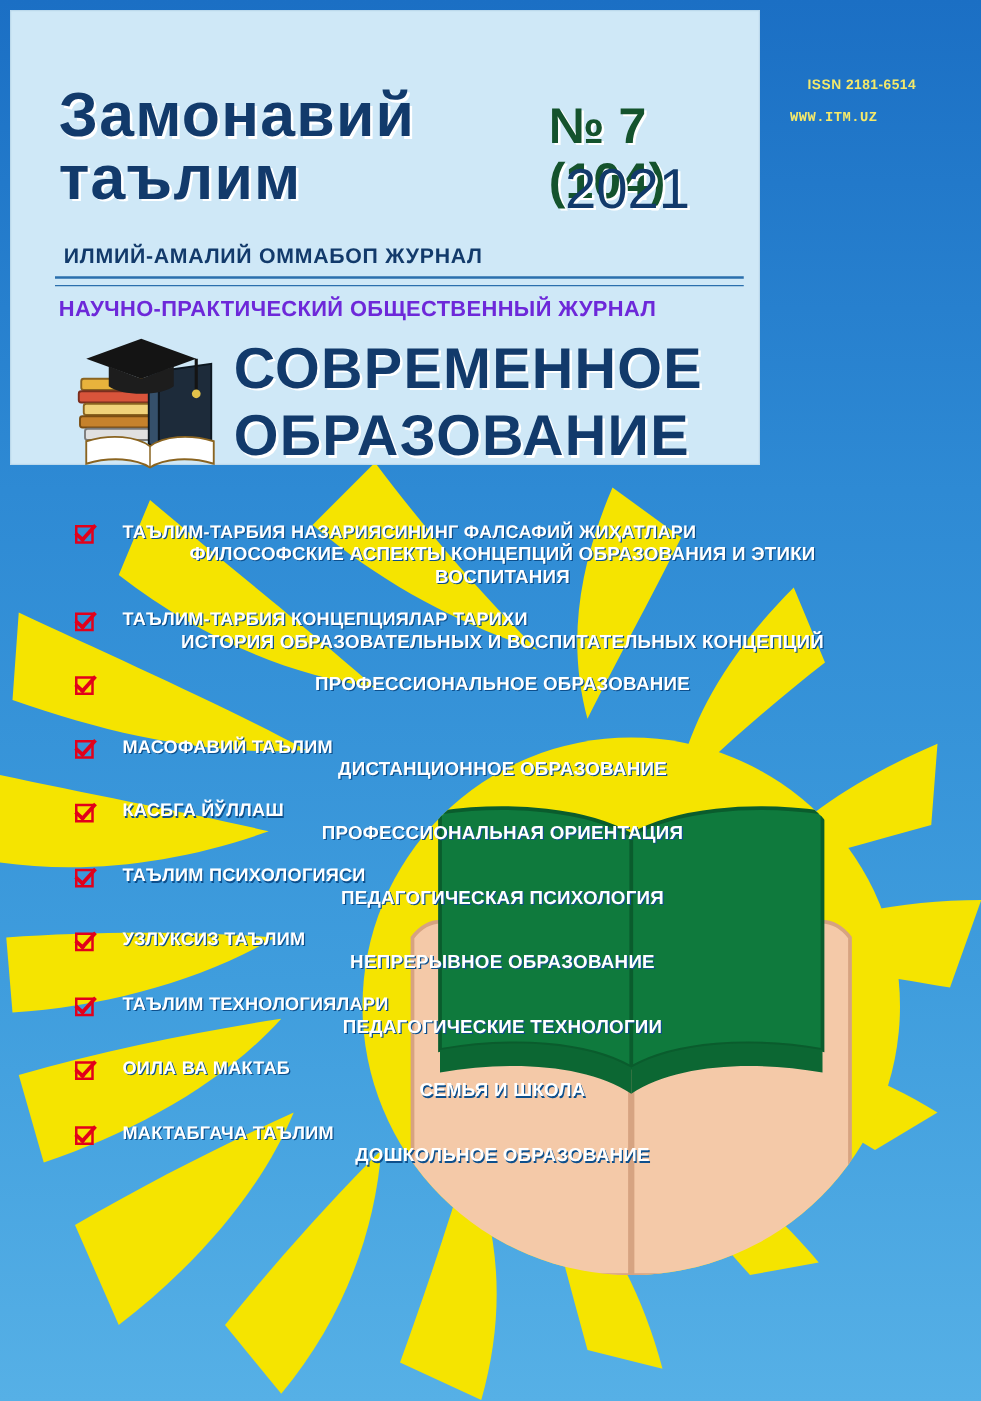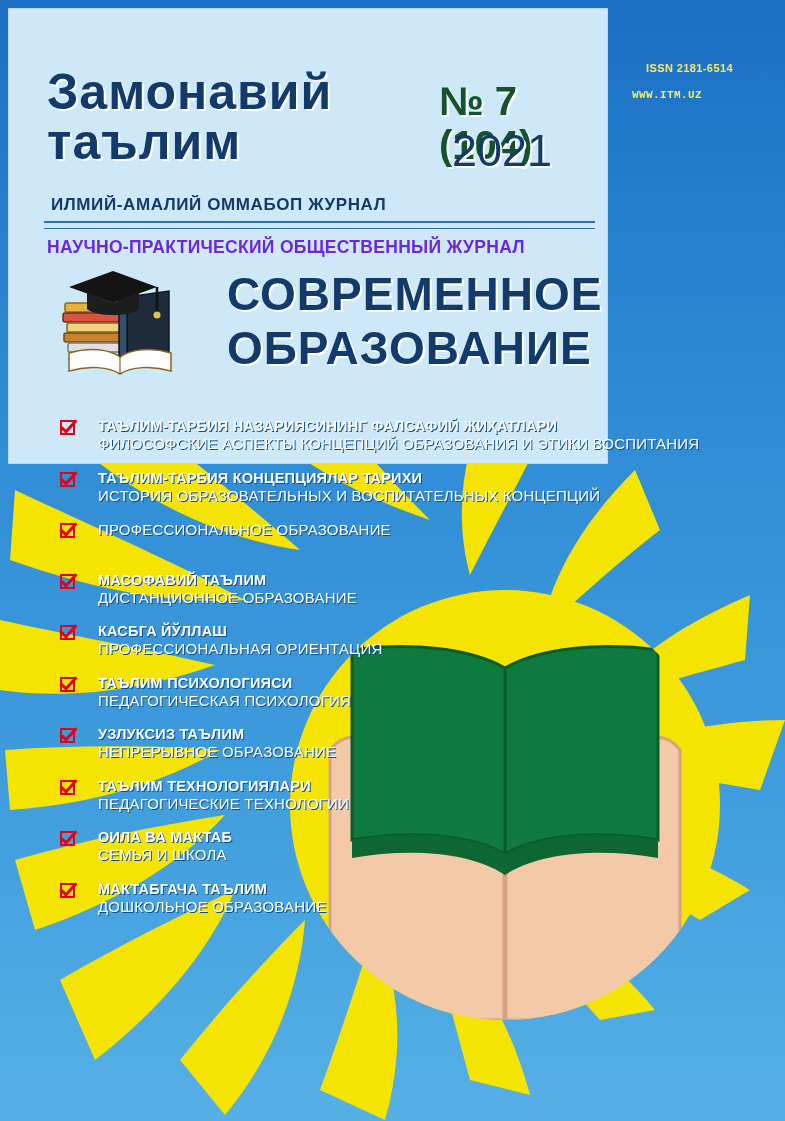--- a/index.html
+++ b/index.html
@@ -25,21 +25,21 @@
     width: 785px; height: 761px;
     pointer-events: none;
   }
 
   
   .header-panel {
     position: absolute;
     left: 8px;
     top: 8px;
     width: 600px;
-    height: 456px;
+    height: 364px;
     background: #cfe8f7;
     border: 1px solid #bcd9ec;
     box-sizing: border-box;
   }
   .header-panel .inner-line {
     position: absolute;
     left: 35px;
     right: 12px;
     top: 212px;
     height: 2px;
@@ -133,21 +133,20 @@
   .title-ru {
     position: absolute;
     left: 178px;
     top: 258px;
     font-weight: bold;
     font-size: 46px;
     line-height: 54px;
     letter-spacing: 1px;
     color: #123a6b;
     text-shadow: 2px 2px 0 #ffffff;
-    margin-left: 40px;
   }
   .title-ru .l2 { display:block; }
 
   
   .emblem {
     position: absolute;
     left: 48px;
     top: 252px;
     width: 126px;
     height: 116px;
@@ -202,26 +201,27 @@
     display: block;
     font-weight: bold;
     font-size: 14.5px;
     line-height: 17px;
     letter-spacing: 0.2px;
     color: #ffffff;
     text-shadow: 1px 1px 0 #0d4f8c;
   }
   .topic .ru {
     display: block;
-    font-weight: normal;
+    font-weight: bold;
     font-size: 15px;
     line-height: 18px;
     letter-spacing: 0.2px;
     color: #ffffff;
     text-shadow: 1px 1px 0 #0d4f8c;
+    text-align: center;
   }
 </style>
 </head>
 <body>
 
 <div id="cover">
 
   <svg class="rays" viewBox="0 0 785 761" xmlns="http://www.w3.org/2000/svg">
     <g fill="#f5e400">
       <path d="M300 10 C345 70 390 120 430 160 C370 140 310 110 250 60 Z"></path>

